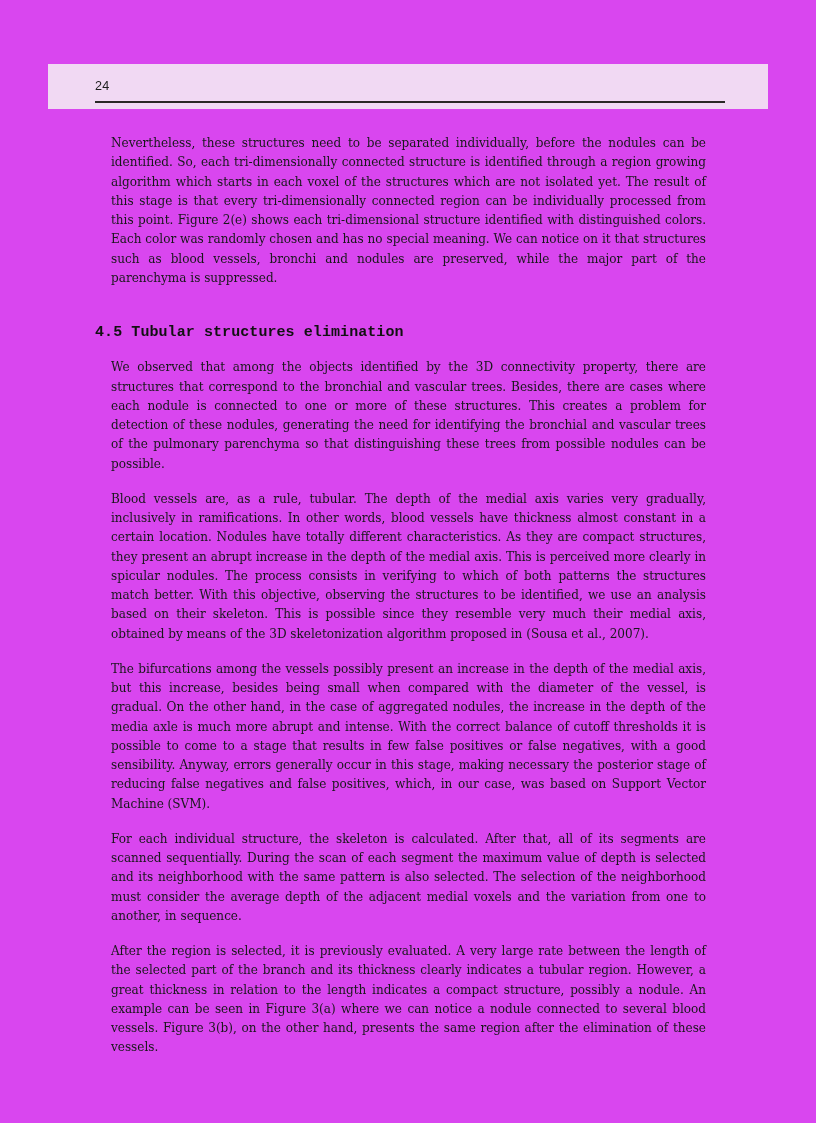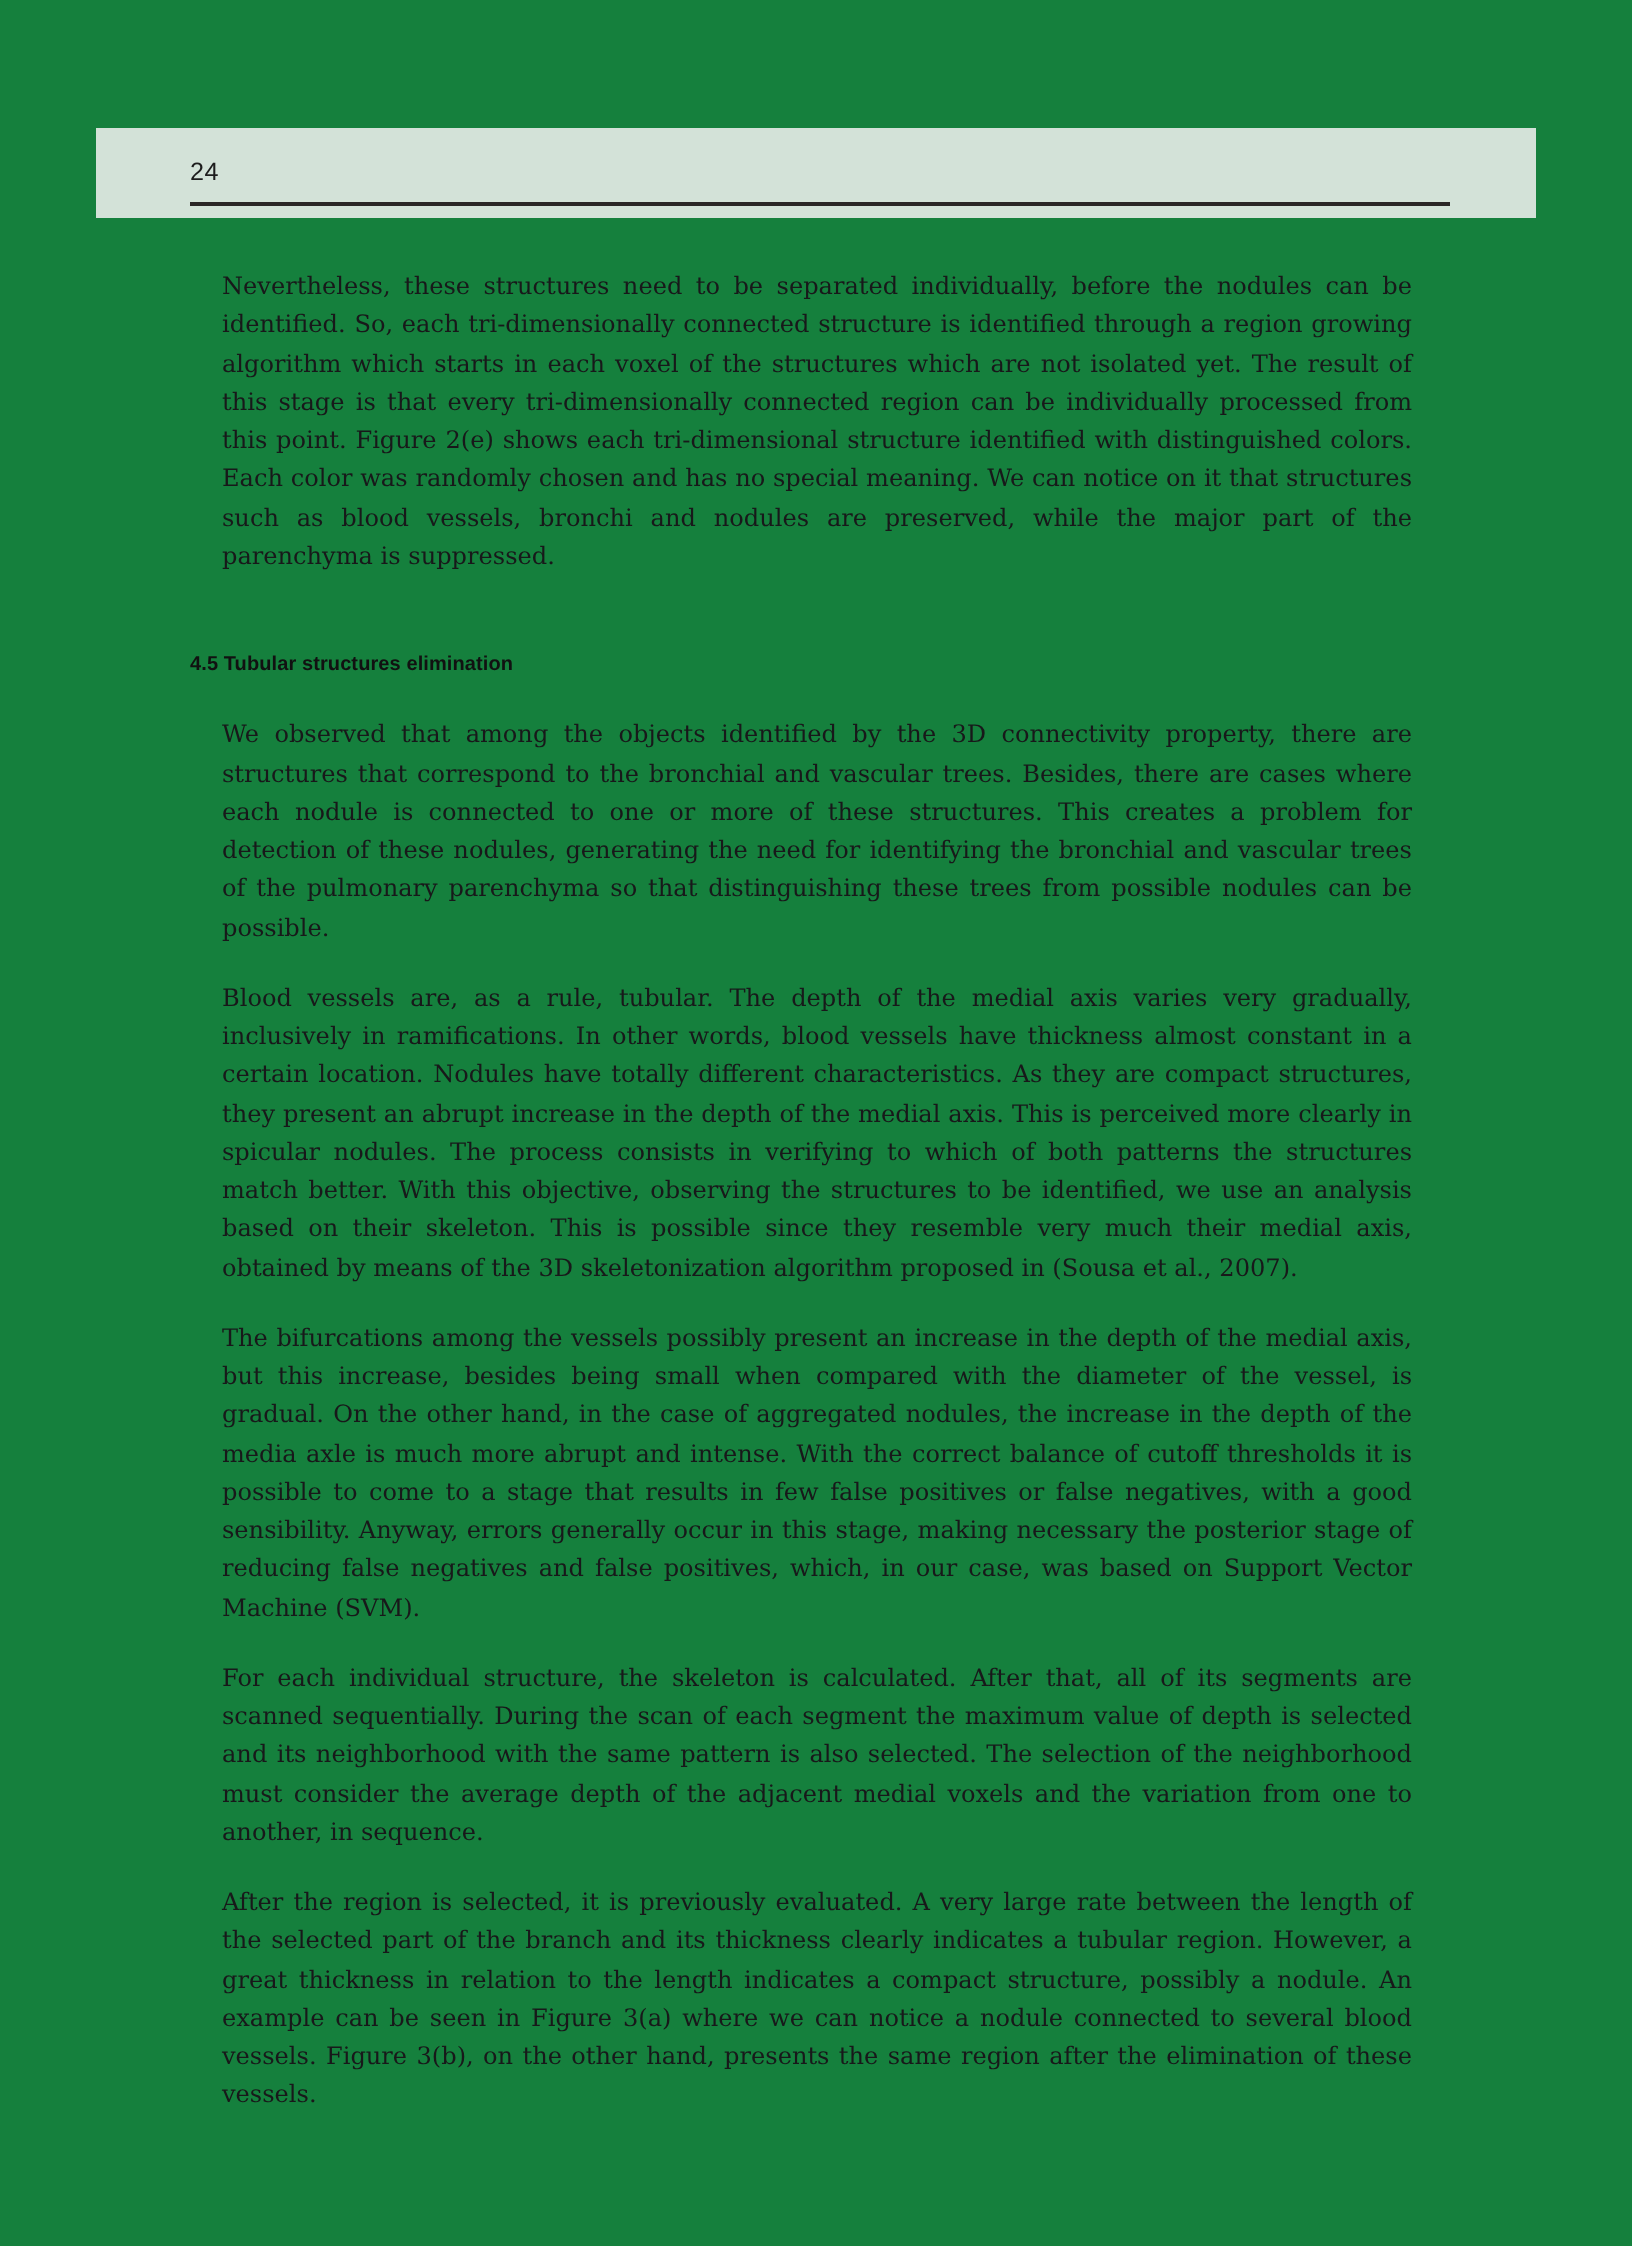--- a/index.html
+++ b/index.html
@@ -16,21 +16,21 @@
     font-family: "DejaVu Serif", serif;
     color: #1a1a1a;
     -webkit-font-smoothing: antialiased;
   }
 
   .page {
     position: absolute;
     top: 0; left: 0;
     width: 816px;
     height: 1123px;
-    background: #15803d;
+    background: #d946ef;
   }
 
   
   .scan-band {
     position: absolute;
     left: 48px;
     top: 64px;
     width: 720px;
     height: 45px;
     background: #f4f3f3;
@@ -89,23 +89,23 @@
     -moz-hyphens: none;
     -webkit-hyphens: none;
   }
   p.body-par:last-child {
     text-align: justify;
   }
 
   h2.section-head {
     margin: 0;
     padding: 0;
-    font-family: Liberation Sans, sans-serif;
+    font-family: Liberation Mono, monospace;
     font-weight: bold;
-    font-size: 10px;
+    font-size: 15px;
     line-height: 19.25px;
     color: #111111;
     letter-spacing: 0.005em;
   }
 
   
   .gap-before-head { height: 19px; }
   .gap-before-head-b { height: 22px; }
 </style>
 </head>

